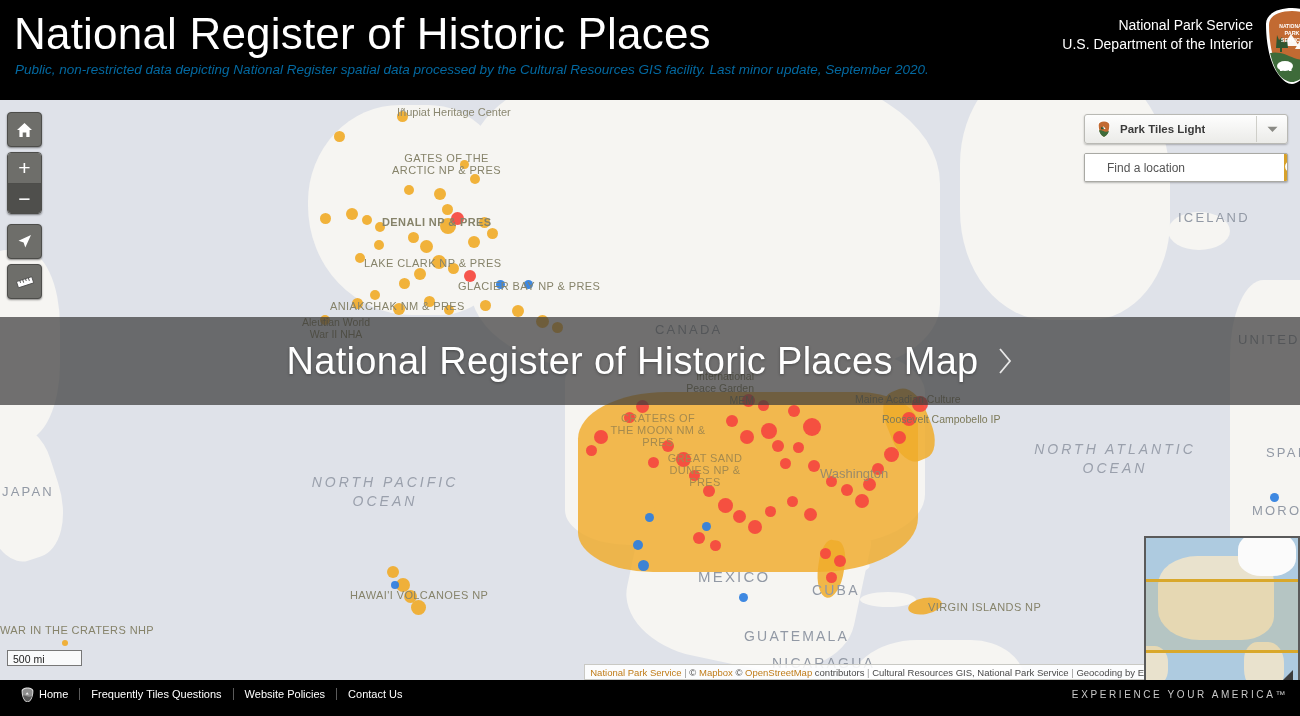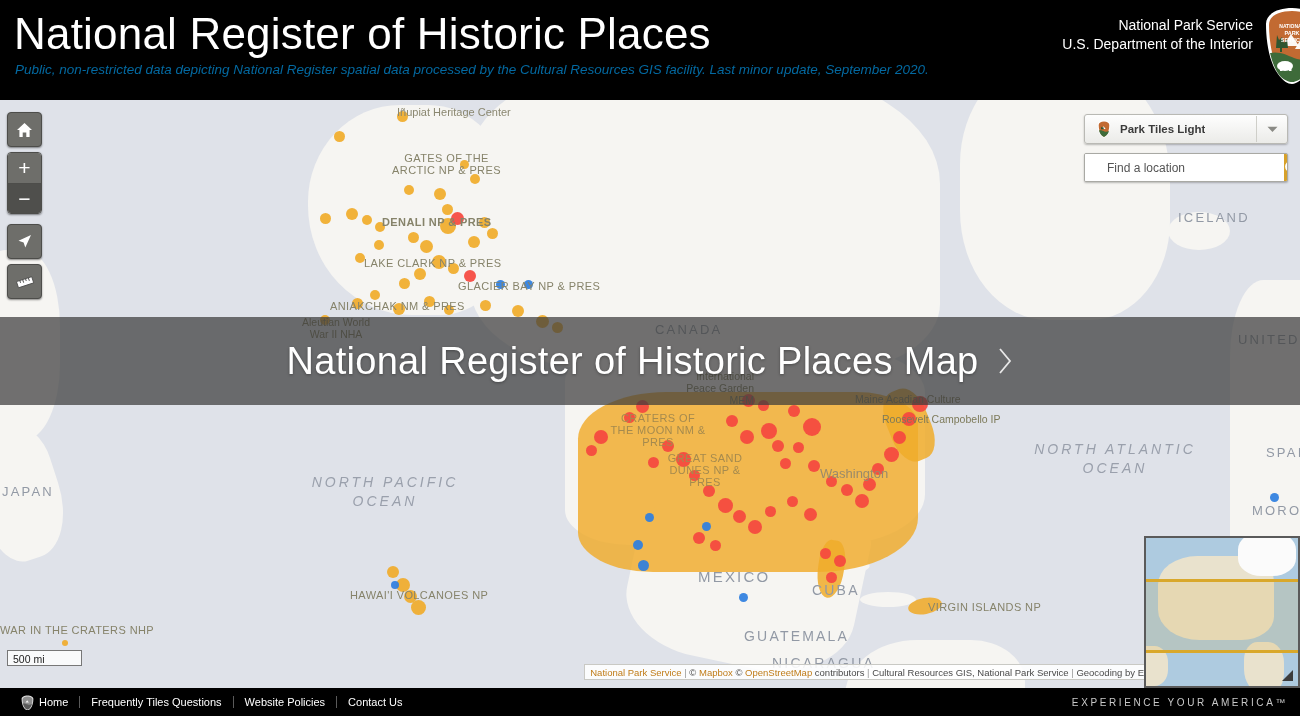--- a/index.html
+++ b/index.html
@@ -148,21 +148,21 @@
   }
   #ov-land{position:absolute;background:#e9e2cd;}
   #ov-extent{
     position:absolute;left:0;right:0;top:41px;height:68px;
     border-top:3px solid #d9a82b;border-bottom:3px solid #d9a82b;
     background:rgba(217,168,43,.16);
   }
   #ov-toggle{position:absolute;right:4px;bottom:4px;width:14px;height:13px;}
 
   
-  #footer{position:absolute;left:0;bottom:0;width:1300px;height:28px;background:#000;}
+  #footer{position:absolute;left:0;bottom:8px;width:1300px;height:28px;background:#000;}
   #footer-links{
     position:absolute;left:10px;top:0;height:28px;display:flex;align-items:center;
   }
   #footer-links .flink{
     color:#fff;font-size:11px;text-decoration:none;padding:0 11px;white-space:nowrap;
   }
   #footer-links .fdiv{width:1px;height:12px;background:#5a5a5a;}
   #home-arrow{width:13px;height:15px;margin-right:5px;flex:none;}
   #eya{
     position:absolute;right:12px;top:0;height:28px;display:flex;align-items:center;

